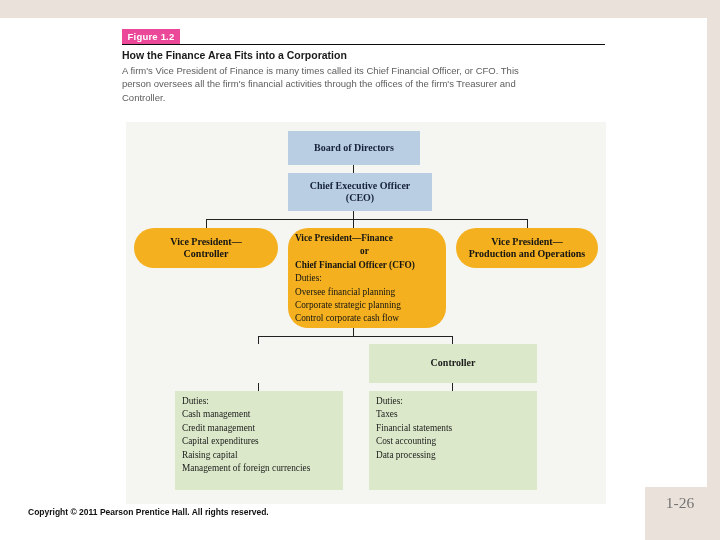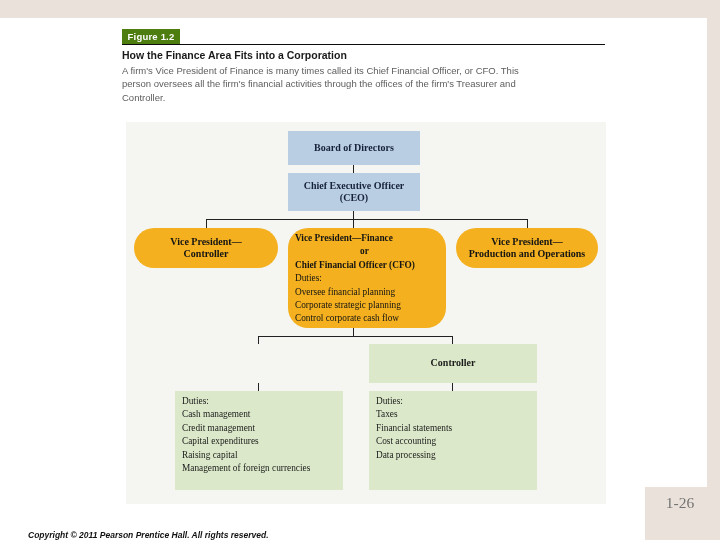--- a/index.html
+++ b/index.html
@@ -5,42 +5,42 @@
   html,body{margin:0;padding:0;}
   #root{
     position:relative;width:720px;height:540px;background:#ffffff;
     overflow:hidden;font-family:"Liberation Sans",sans-serif;
   }
   .edge{position:absolute;background:var(--beige,#eae2da);}
   .edge-top{left:0;top:0;width:720px;height:18px;}
   .edge-right{left:707px;top:0;width:13px;height:540px;}
   .figure-label{
     position:absolute;left:122px;top:29px;width:58px;height:15px;
-    background:#4d7c0f;color:#ffffff;font-size:9.5px;font-weight:bold;
+    background:#ec4899;color:#ffffff;font-size:9.5px;font-weight:bold;
     display:flex;align-items:center;justify-content:center;letter-spacing:.2px;
   }
   .figure-rule{position:absolute;left:122px;top:43.5px;width:483px;height:1.5px;background:#0c0c0c;}
   .slide-title{
     position:absolute;left:122px;top:49px;margin:0;font-size:10.5px;
     font-weight:bold;color:#1a1a1a;
   }
   .desc{position:absolute;left:122px;top:64px;width:490px;font-size:9.5px;color:#5d5d5d;}
   .desc div{line-height:13.3px;}
   .panel{position:absolute;left:126px;top:122px;width:480px;height:382px;background:#f5f5f2;}
   .obox{position:absolute;box-sizing:border-box;font-family:"Liberation Serif","DejaVu Serif",serif;}
   .blue{background:var(--blue,#b9cee3);color:#16213a;}
   .gold{background:var(--gold,#f4b01e);color:#141414;border-radius:20px;}
   .green{background:var(--green,#dbe8c9);color:#1c1c1c;}
   .titlebox{display:flex;flex-direction:column;align-items:center;justify-content:center;
     font-weight:bold;font-size:10px;text-align:left;line-height:12.5px;}
   .textbox{padding:4px 0 0 7px;font-size:9.3px;line-height:13.4px;text-align:left;}
   .textbox .b{font-weight:bold;}
   .textbox .or{text-align:center;padding-right:12px;}
   .cline{position:absolute;background:#222222;}
-  .copyright{position:absolute;left:28px;top:530px;font-size:8.5px;font-weight:bold;color:#111111;font-style:italic;}
+  .copyright{position:absolute;left:28px;top:507px;font-size:8.5px;font-weight:bold;color:#111111;}
   .page-box{position:absolute;left:645px;top:487px;width:75px;height:53px;background:var(--beige,#eae2da);}
   .page-num{
     position:absolute;left:0;top:7px;width:70px;text-align:center;
     font-family:"Liberation Serif","DejaVu Serif",serif;font-size:15.5px;color:#737373;
   }
 </style>
 </head>
 <body>
 
 <div id="root">
@@ -69,21 +69,21 @@
     <div class="cline" style="left:132px;top:214px;width:195px;height:1px;"></div>
     <div class="cline" style="left:132px;top:214px;width:1px;height:8px;"></div>
     <div class="cline" style="left:326px;top:214px;width:1px;height:8px;"></div>
     <div class="cline" style="left:132px;top:261px;width:1px;height:8px;"></div>
     <div class="cline" style="left:326px;top:261px;width:1px;height:8px;"></div>
 
     <div class="obox blue titlebox" style="left:162px;top:9px;width:132px;height:34px;">
       <div>Board of Directors</div>
     </div>
 
-    <div class="obox blue titlebox" style="left:162px;top:51px;width:132px;height:38px;">
+    <div class="obox blue titlebox" style="left:162px;top:51px;width:144px;height:38px;">
       <div>Chief Executive Officer</div>
       <div>(CEO)</div>
     </div>
 
     <div class="obox gold titlebox" style="left:8px;top:106px;width:144px;height:40px;">
       <div>Vice President—</div>
       <div>Controller</div>
     </div>
 
     <div class="obox gold textbox" style="left:162px;top:106px;width:158px;height:100px;">

